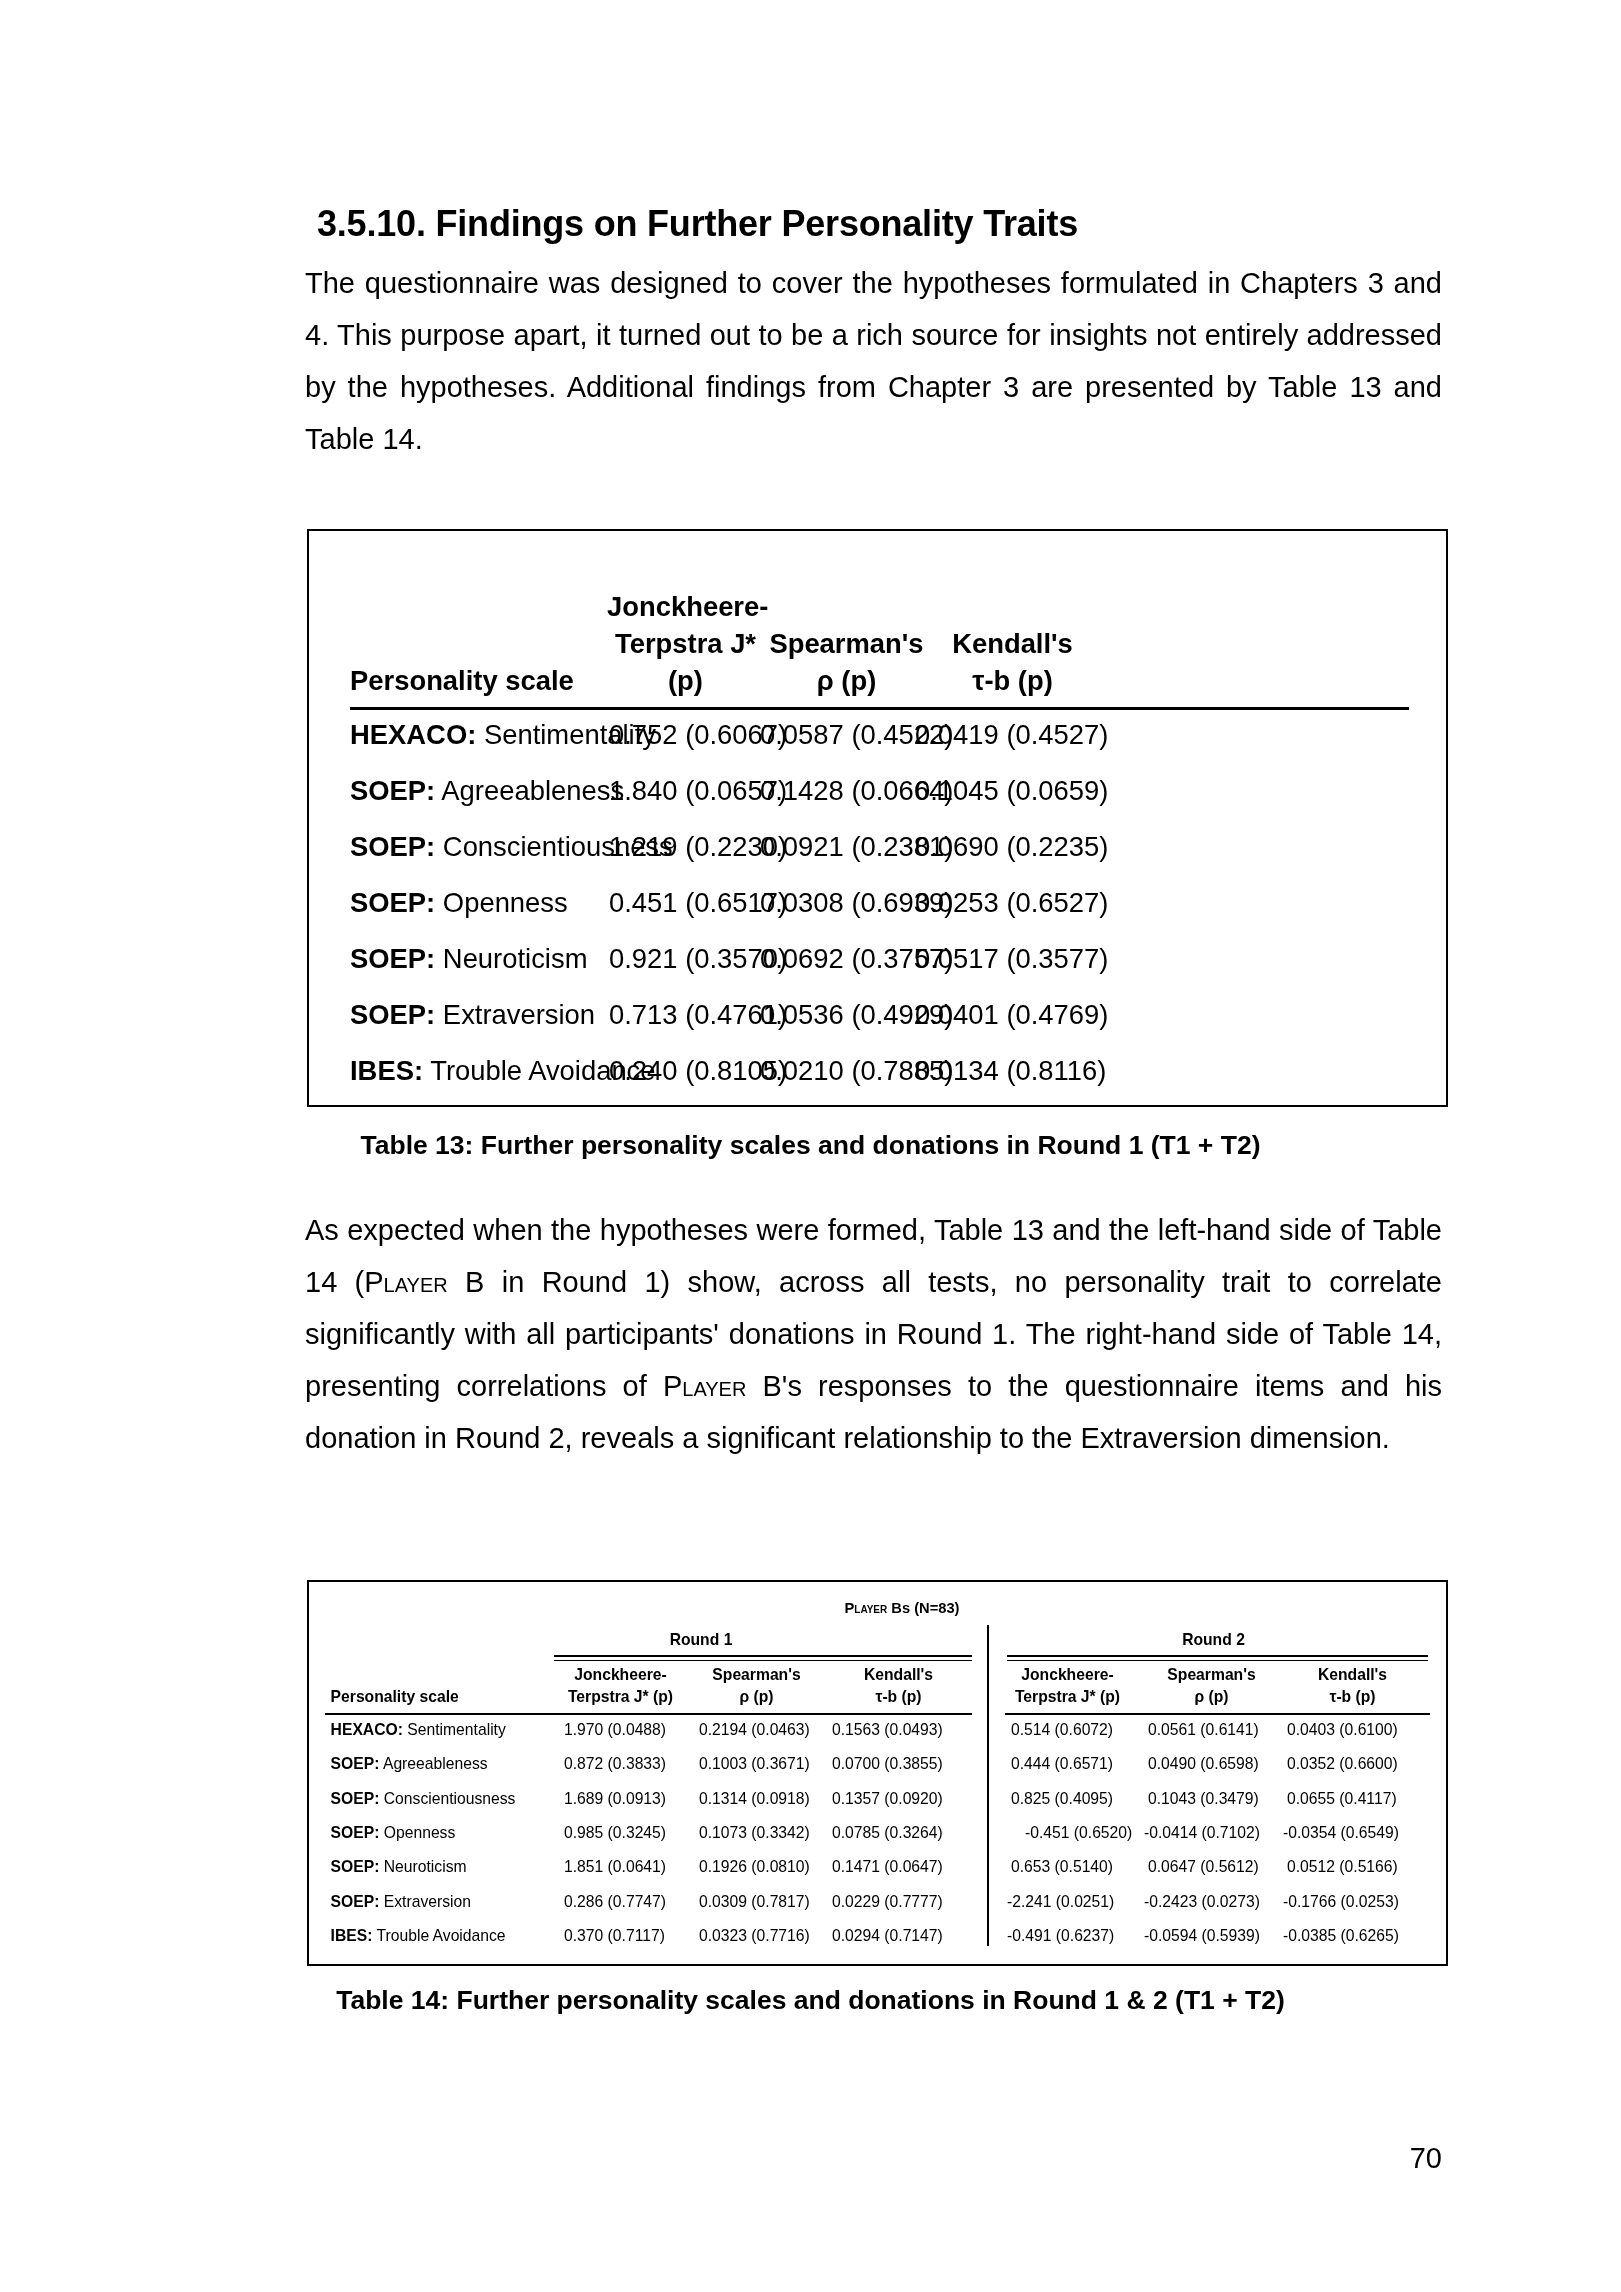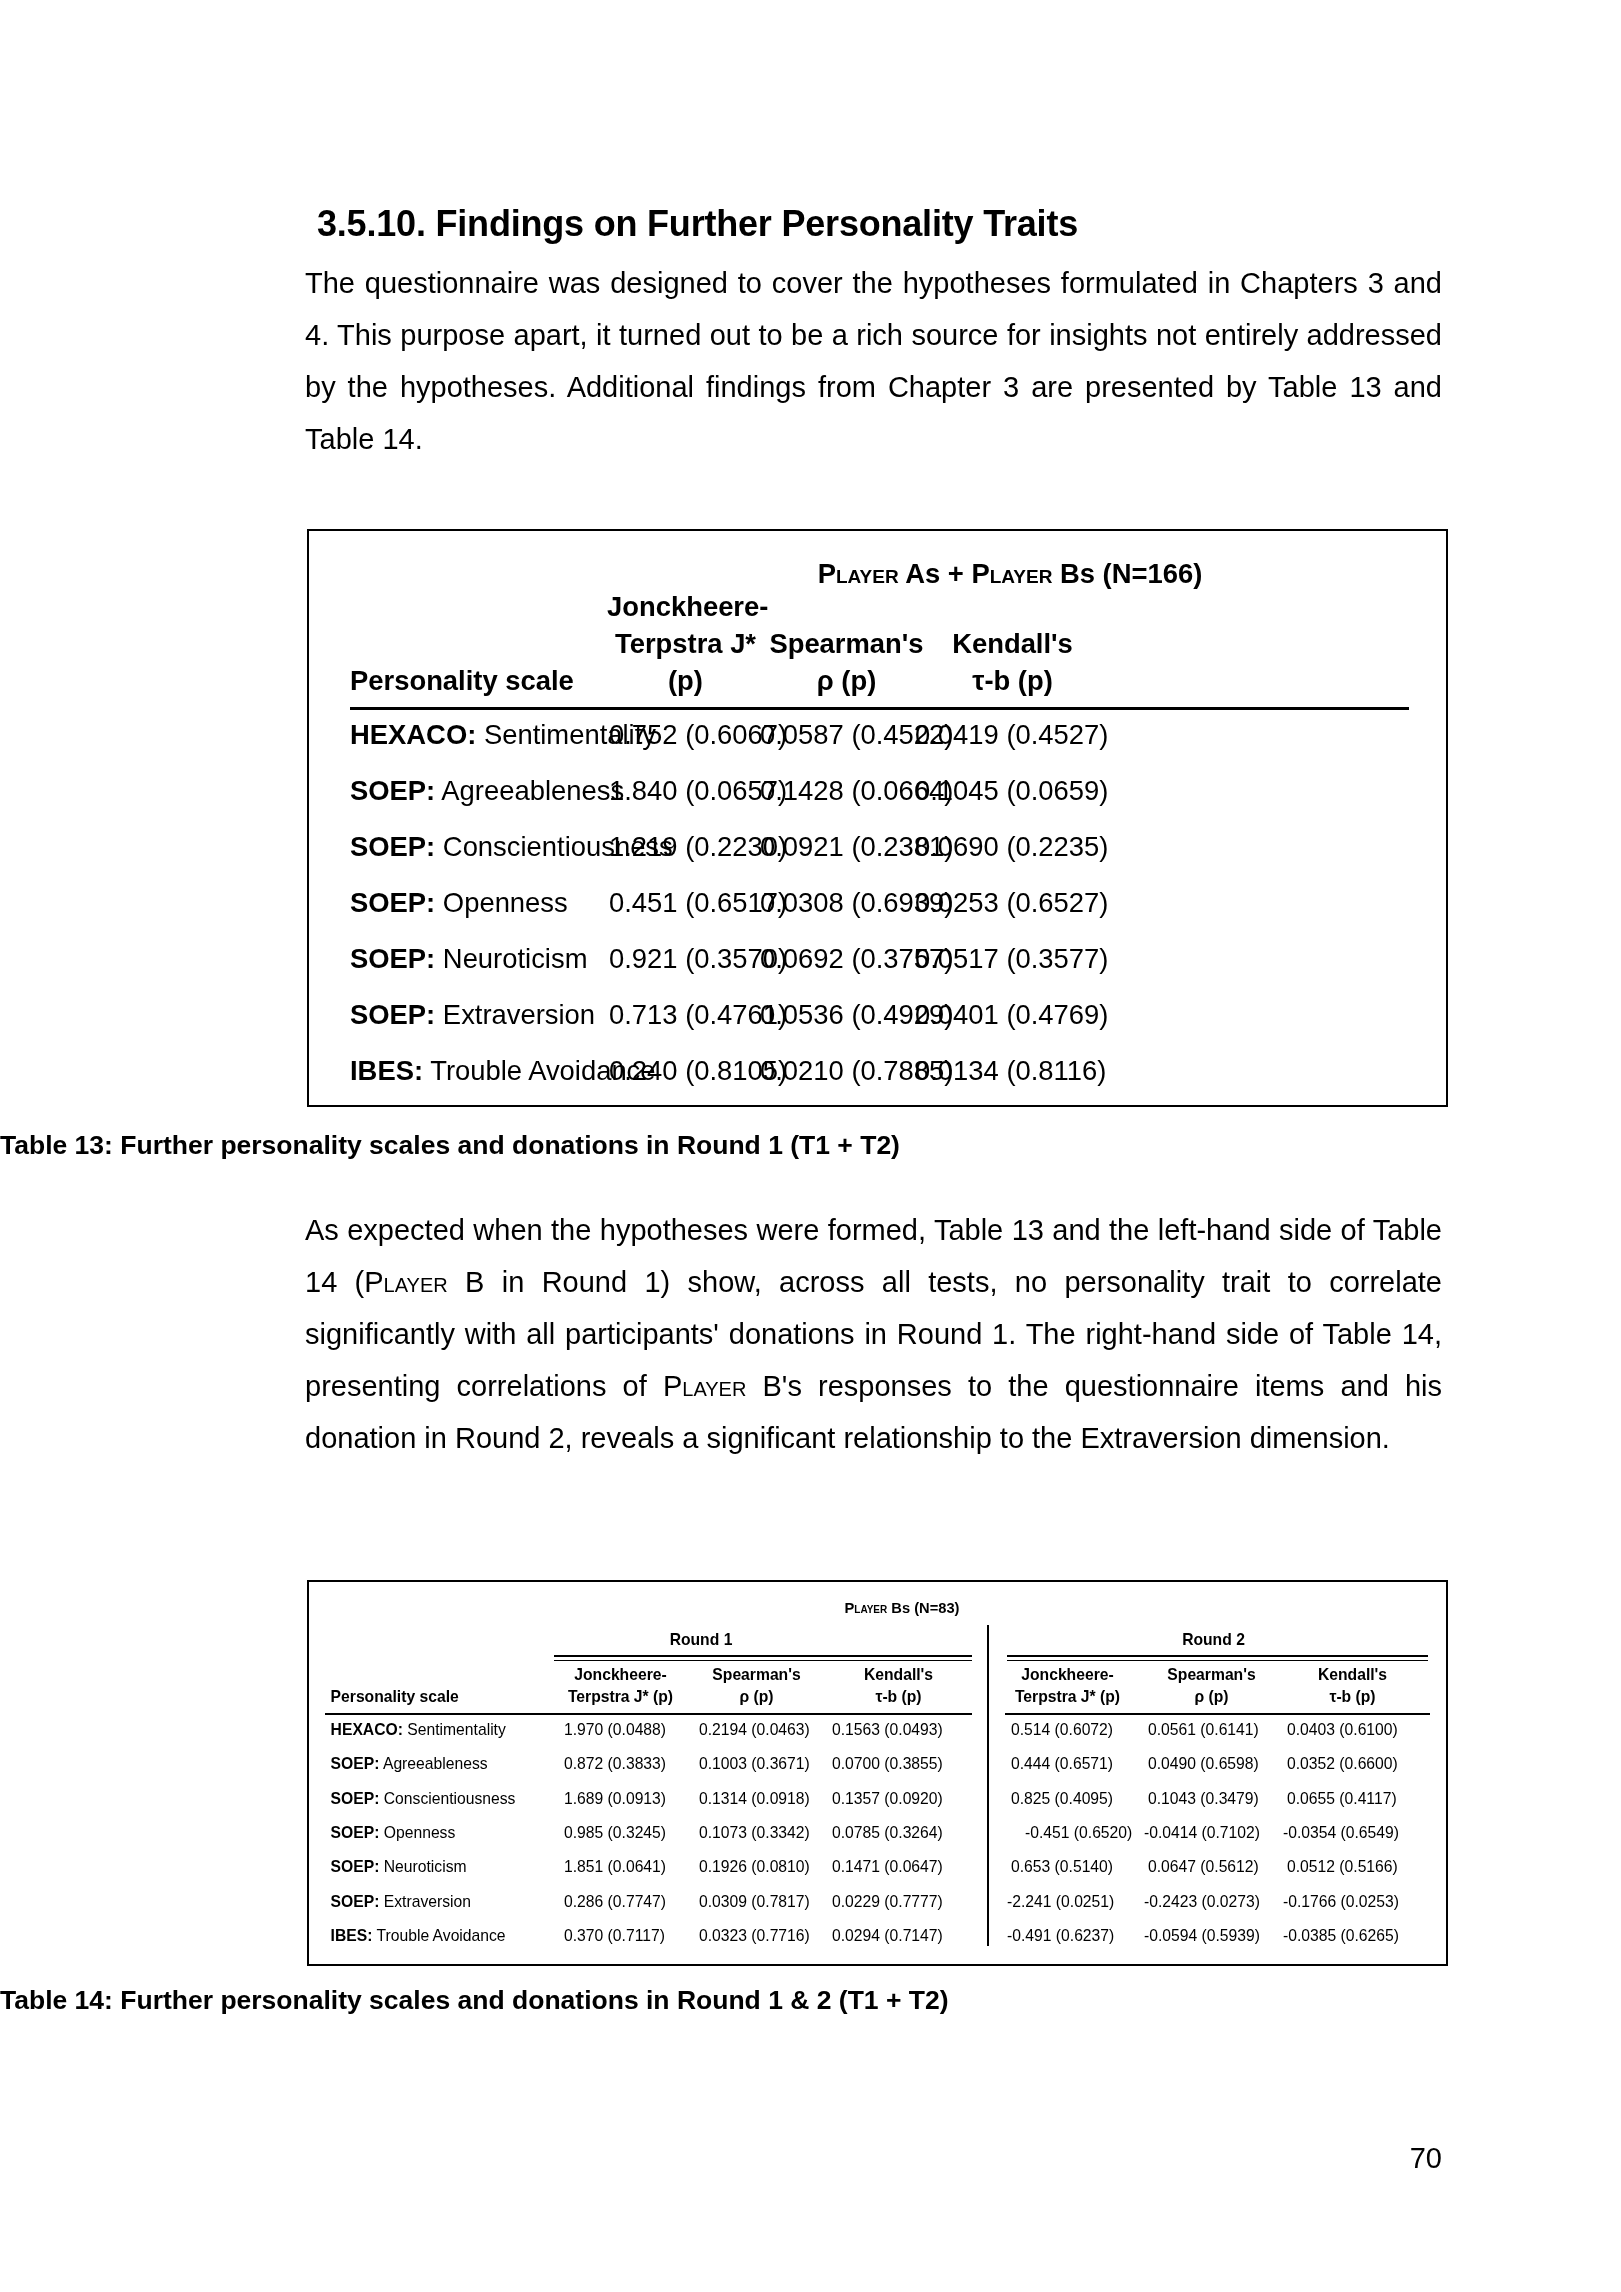--- a/index.html
+++ b/index.html
@@ -9,43 +9,40 @@
   .para1 { top:257px; }
   .para2 { top:1204px; }
   .sc { font-variant:small-caps; }
   .tbl13 { position:absolute; left:307px; top:529px; width:1141px; height:578px; border:2px solid #000; box-sizing:border-box; }
   .t13-group { position:absolute; left:0; width:100%; top:27.4px; text-align:center; font-weight:bold; font-size:27.4px; padding-left:265px; box-sizing:border-box; }
   .t13-head { position:absolute; top:84px; left:41px; right:37px; height:92px; border-bottom:3.9px solid #000; }
   .t13-head .h { position:absolute; bottom:7.8px; font-weight:bold; font-size:27.4px; line-height:37px; text-align:center; }
   .t13-rows { position:absolute; left:41px; right:37px; top:174px; }
   .t13-row { position:relative; height:56px; font-size:27.4px; }
   .t13-row span { position:absolute; top:13.7px; white-space:nowrap; }
-  .cap { position:absolute; width:100%; font-weight:bold; font-size:26.5px; left:0; }
+  .cap { position:absolute; width:100%; text-align:center; font-weight:bold; font-size:26.5px; left:0; }
   .tbl14 { position:absolute; left:307px; top:1580px; width:1141px; height:386px; border:2px solid #000; box-sizing:border-box; font-size:15.7px; }
   .t14-group { position:absolute; top:17.6px; left:0; width:100%; text-align:center; font-weight:bold; font-size:14.7px; padding-left:49px; box-sizing:border-box; }
   .t14-round { position:absolute; top:49px; font-weight:bold; font-size:15.7px; text-align:center; }
   .t14-dbl { position:absolute; top:73px; height:2.9px; border-top:2px solid #000; border-bottom:1px solid #000; }
   .t14-vline { position:absolute; left:678px; top:43px; height:321px; border-left:2px solid #000; }
   .t14-hh { position:absolute; top:82px; font-weight:bold; font-size:15.7px; line-height:21.6px; text-align:center; }
   .t14-hline { position:absolute; top:131px; height:0; border-top:2.9px solid #000; }
   .t14-row { position:absolute; left:0; width:100%; height:34px; font-size:15.7px; }
   .t14-row span { position:absolute; top:0; white-space:nowrap; }
   .pagenum { position:absolute; right:179px; top:2142px; font-size:29px; }
 </style>
 </head>
 <body>
 
 <h2 class="section">3.5.10. Findings on Further Personality Traits</h2>
 
 <p class="para para1">The questionnaire was designed to cover the hypotheses formulated in Chapters 3 and 4. This purpose apart, it turned out to be a rich source for insights not entirely addressed by the hypotheses. Additional findings from Chapter 3 are presented by Table 13 and Table 14.</p>
 
 <div class="tbl13">
-  <div class="t13-group">
-    <span class="sc">Player</span><span> As + </span><span class="sc">Player</span><span> Bs (N=166)</span>
-  </div>
   <div class="t13-head">
     <div class="h" style="left:0;text-align:left;">Personality scale</div>
     <div class="h" style="left:257px;width:157px;">
       <div>Jonckheere-</div>
       <div>Terpstra J* (p)</div>
     </div>
     <div class="h" style="left:410px;width:173px;">
       <div>Spearman's</div>
       <div>ρ (p)</div>
     </div>

